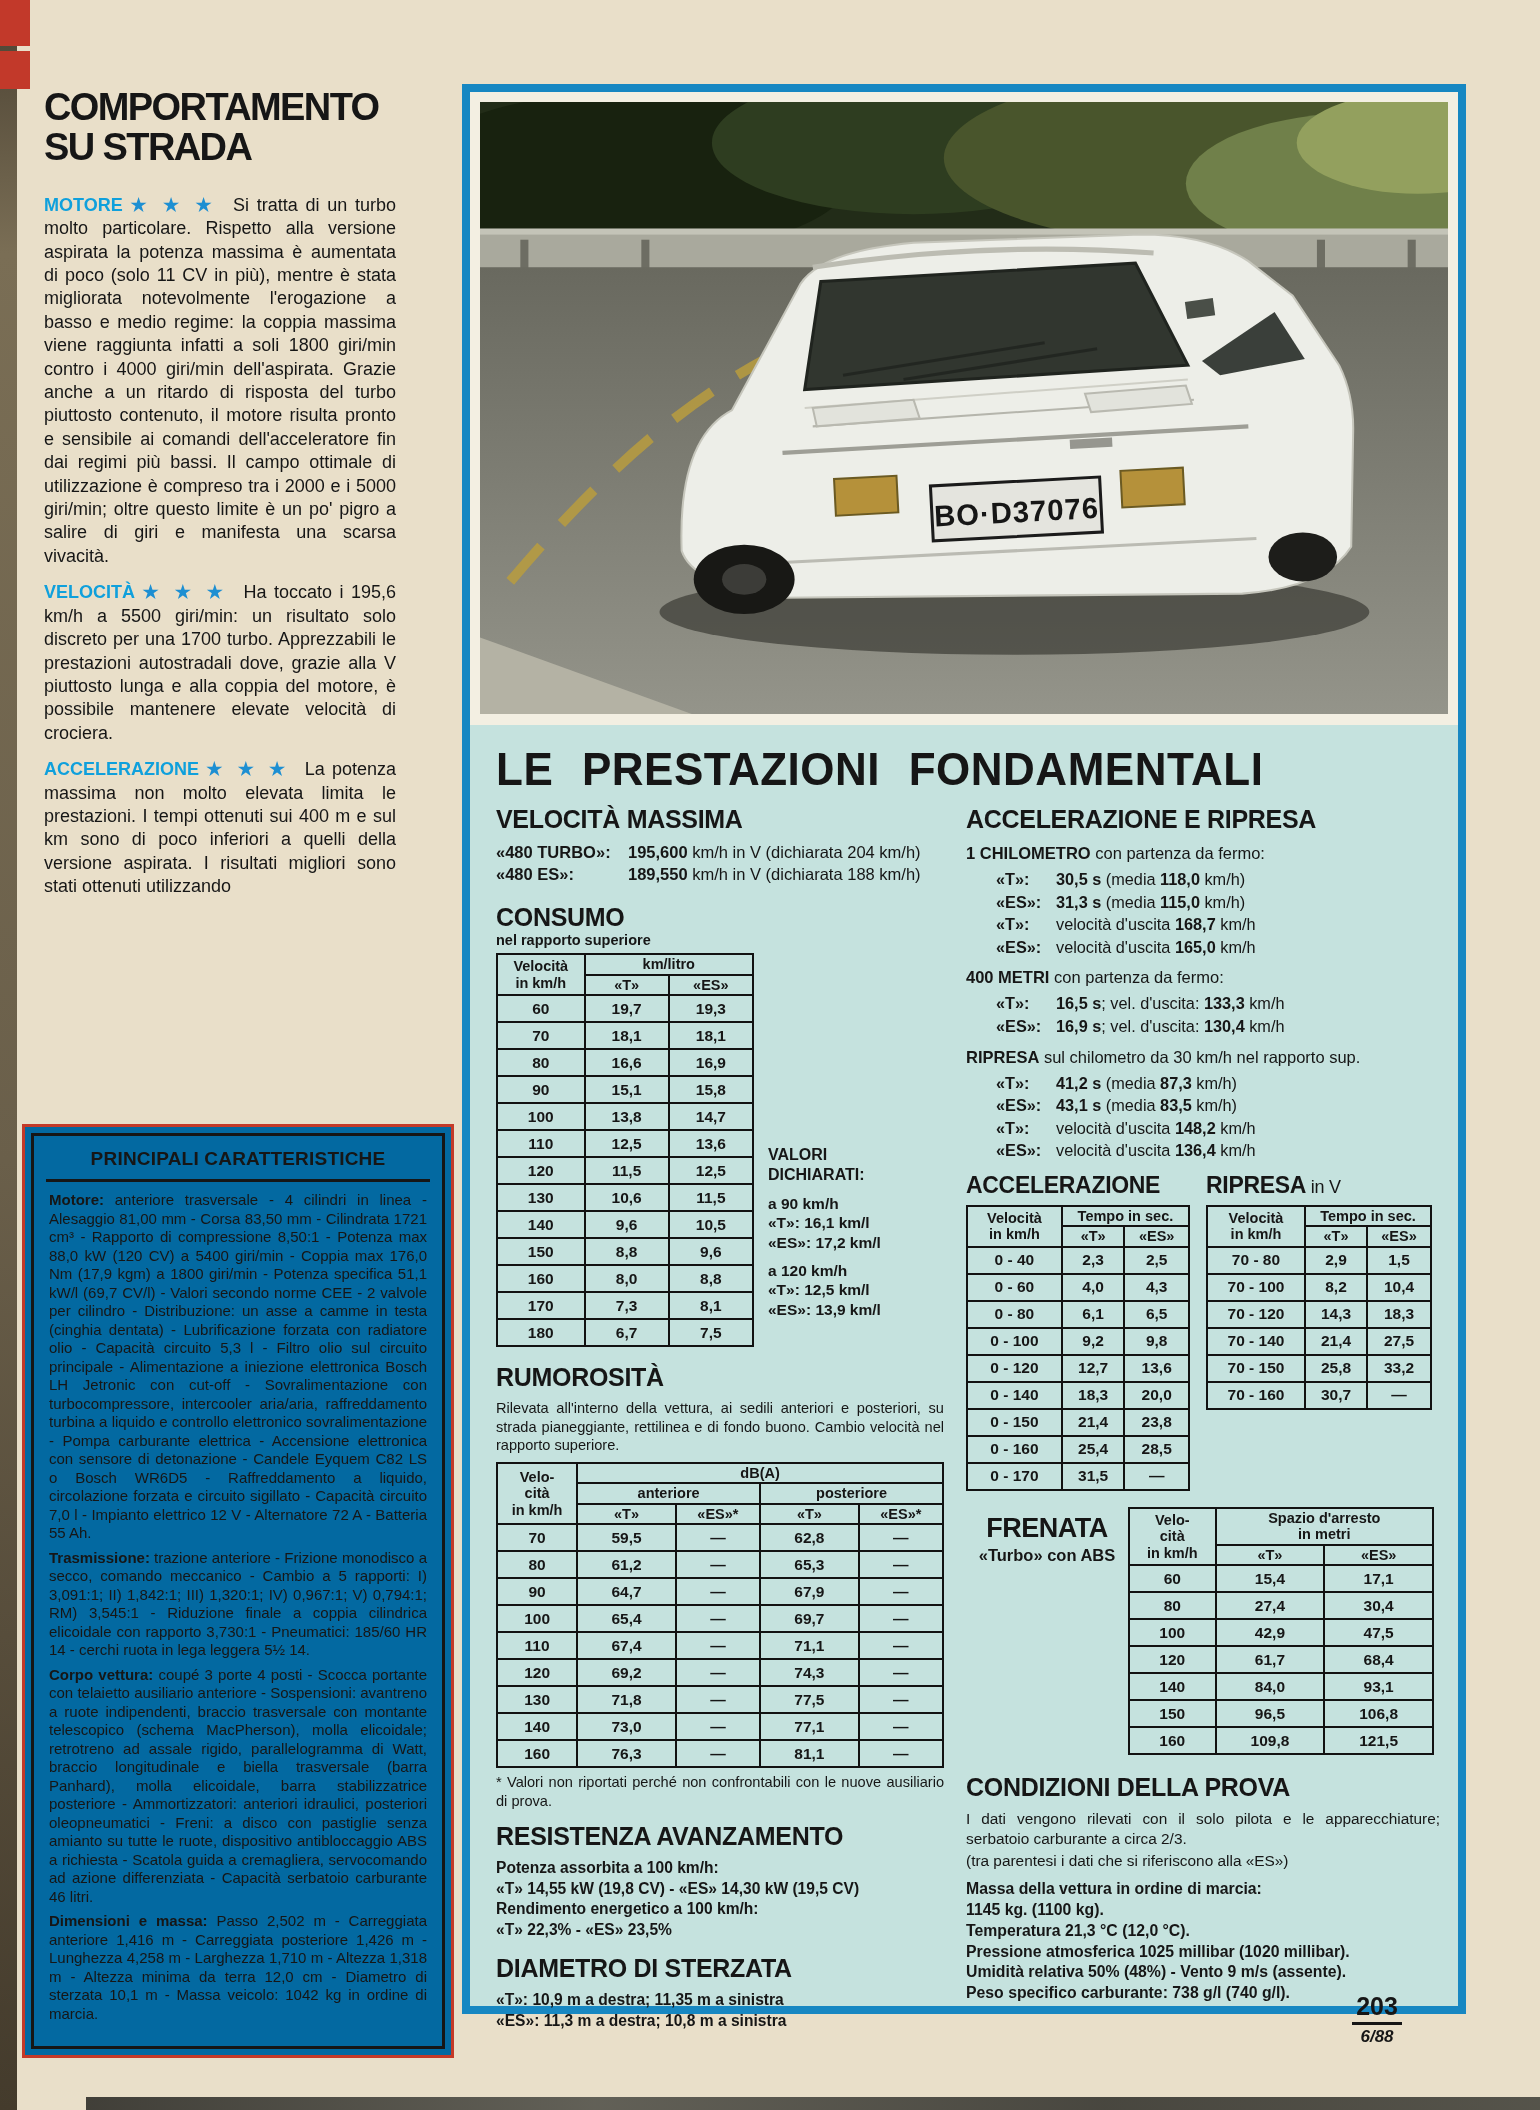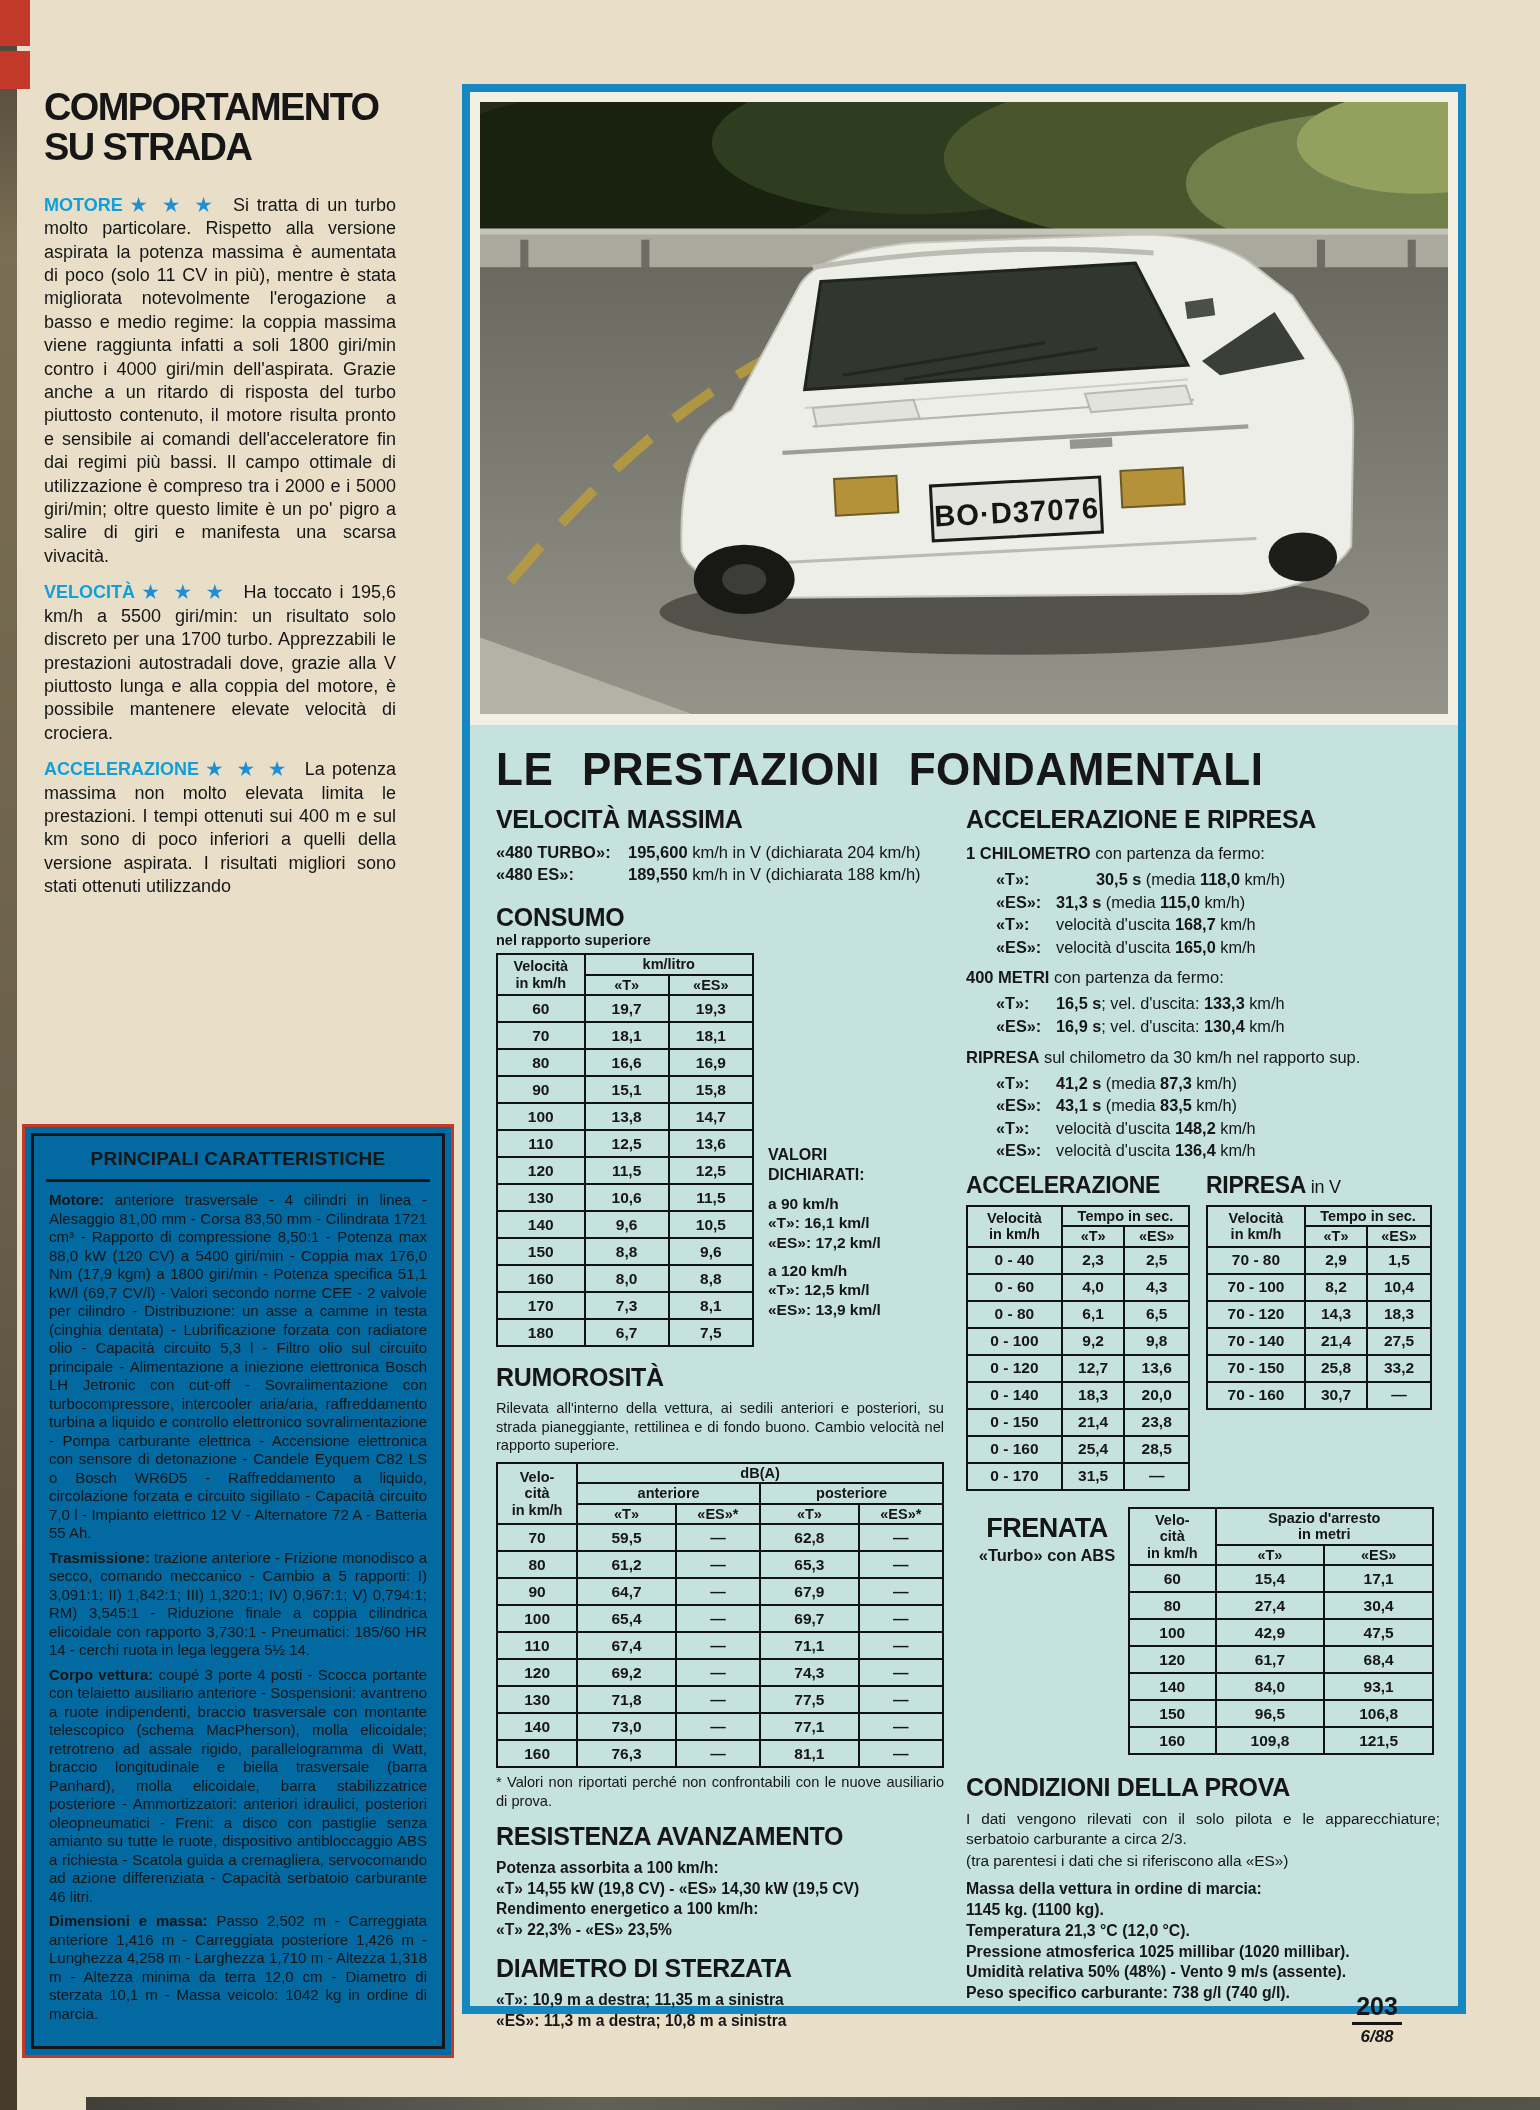--- a/index.html
+++ b/index.html
@@ -399,21 +399,21 @@
           <div class="boldline">«T»: 10,9 m a destra; 11,35 m a sinistra</div>
           <div class="boldline">«ES»: 11,3 m a destra; 10,8 m a sinistra</div>
         </div>
 
         <div class="col-r">
           <div class="h-sec">ACCELERAZIONE E RIPRESA</div>
 
           <div class="lead"><b>1 CHILOMETRO</b><span> con partenza da fermo:</span></div>
           <div class="dline">
               <span class="dlab">«T»:</span>
-              <span><span style="font-weight: 700; margin-left: 40px;">30,5  s   </span><span>(media </span><span style="font-weight: 700;">118,0 </span><span>km/h)</span></span>
+              <span><span style="font-weight: 700;">30,5  s   </span><span>(media </span><span style="font-weight: 700;">118,0 </span><span>km/h)</span></span>
             </div>
           <div class="dline">
               <span class="dlab">«ES»:</span>
               <span><span style="font-weight: 700;">31,3  s   </span><span>(media </span><span style="font-weight: 700;">115,0 </span><span>km/h)</span></span>
             </div>
           <div class="dline">
               <span class="dlab">«T»:</span>
               <span><span>velocità d'uscita  </span><span style="font-weight: 700;">168,7 </span><span>km/h</span></span>
             </div>
           <div class="dline">

